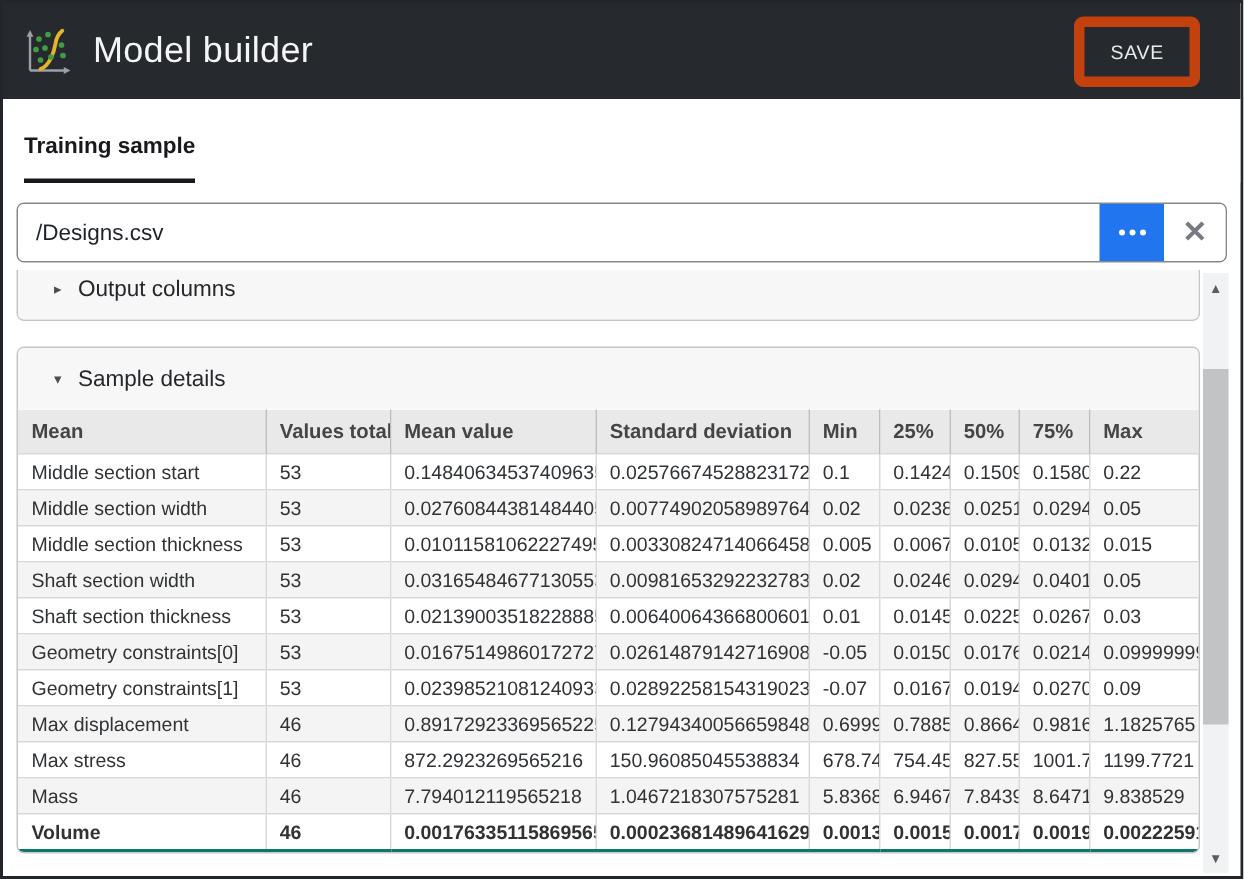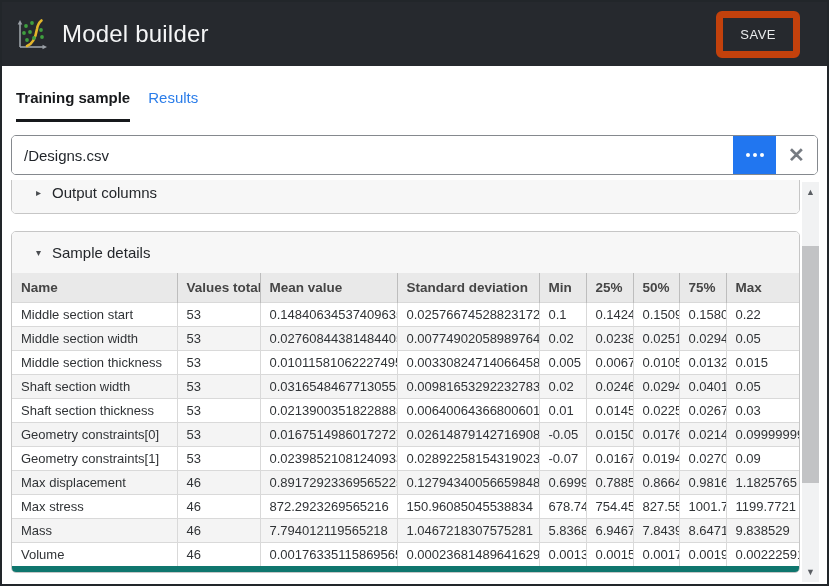--- a/index.html
+++ b/index.html
@@ -77,21 +77,21 @@
     white-space:nowrap; overflow:hidden;
   }
   th:first-child { border-left:none; }
   td {
     font-size:13px; color:#303336; padding:4px 1px 4px 9px;
     border-top:1px solid #d9d9d9; border-left:1px solid #d9d9d9;
     white-space:nowrap; overflow:hidden; height:24px;
   }
   td:first-child { border-left:none; }
   tbody tr:nth-child(even) td { background:#f4f4f4; }
-  tbody tr:last-child td { border-bottom:6px solid #0f766e; }
+  tbody tr:last-child td { border-bottom:2px solid #0f766e;font-weight:bold; }
   
   .v-scrollbar {
     position:absolute; top:2px; bottom:2px; right:8px; width:17px;
     background:#f1f2f3;
   }
   .sb-arrow {
     position:absolute; left:0; width:17px; height:16px; color:#5a5e63;
     font-size:9px; display:flex; align-items:center; justify-content:center; cursor:pointer;
   }
   .sb-up { top:2px; }
@@ -124,23 +124,20 @@
     </svg>
     <div class="title">Model builder</div>
     <div class="spacer"></div>
     <button class="save-btn">SAVE</button>
   </div>
 
   <div class="tabs" id="tabs">
       <div class="tab active">
       <span class="tab-label">Training sample</span>
     </div>
-      <div class="tab">
-      <span class="tab-label">Results</span>
-    </div>
     </div>
 
   <div class="file-row">
     <div class="file-group">
       <input class="file-input" type="text" value="/Designs.csv" style="">
       <button class="browse-btn" title="Browse">
         <span class="dot"></span>
         <span class="dot"></span>
         <span class="dot"></span>
       </button>
@@ -169,21 +166,21 @@
             <col style="width:137px">
           <col style="width:142px">
             <col style="width:47px">
             <col style="width:47px">
           <col style="width:46px">
             <col style="width:47px">
             <col>
         </colgroup>
         <thead>
             <tr id="table-head-row">
-              <th>Name</th>
+              <th>Mean</th>
               <th>Values total</th>
               <th>Mean value</th>
               <th>Standard deviation</th>
               <th>Min</th>
               <th>25%</th>
               <th>50%</th>
               <th>75%</th>
               <th>Max</th>
             </tr>
           </thead>

